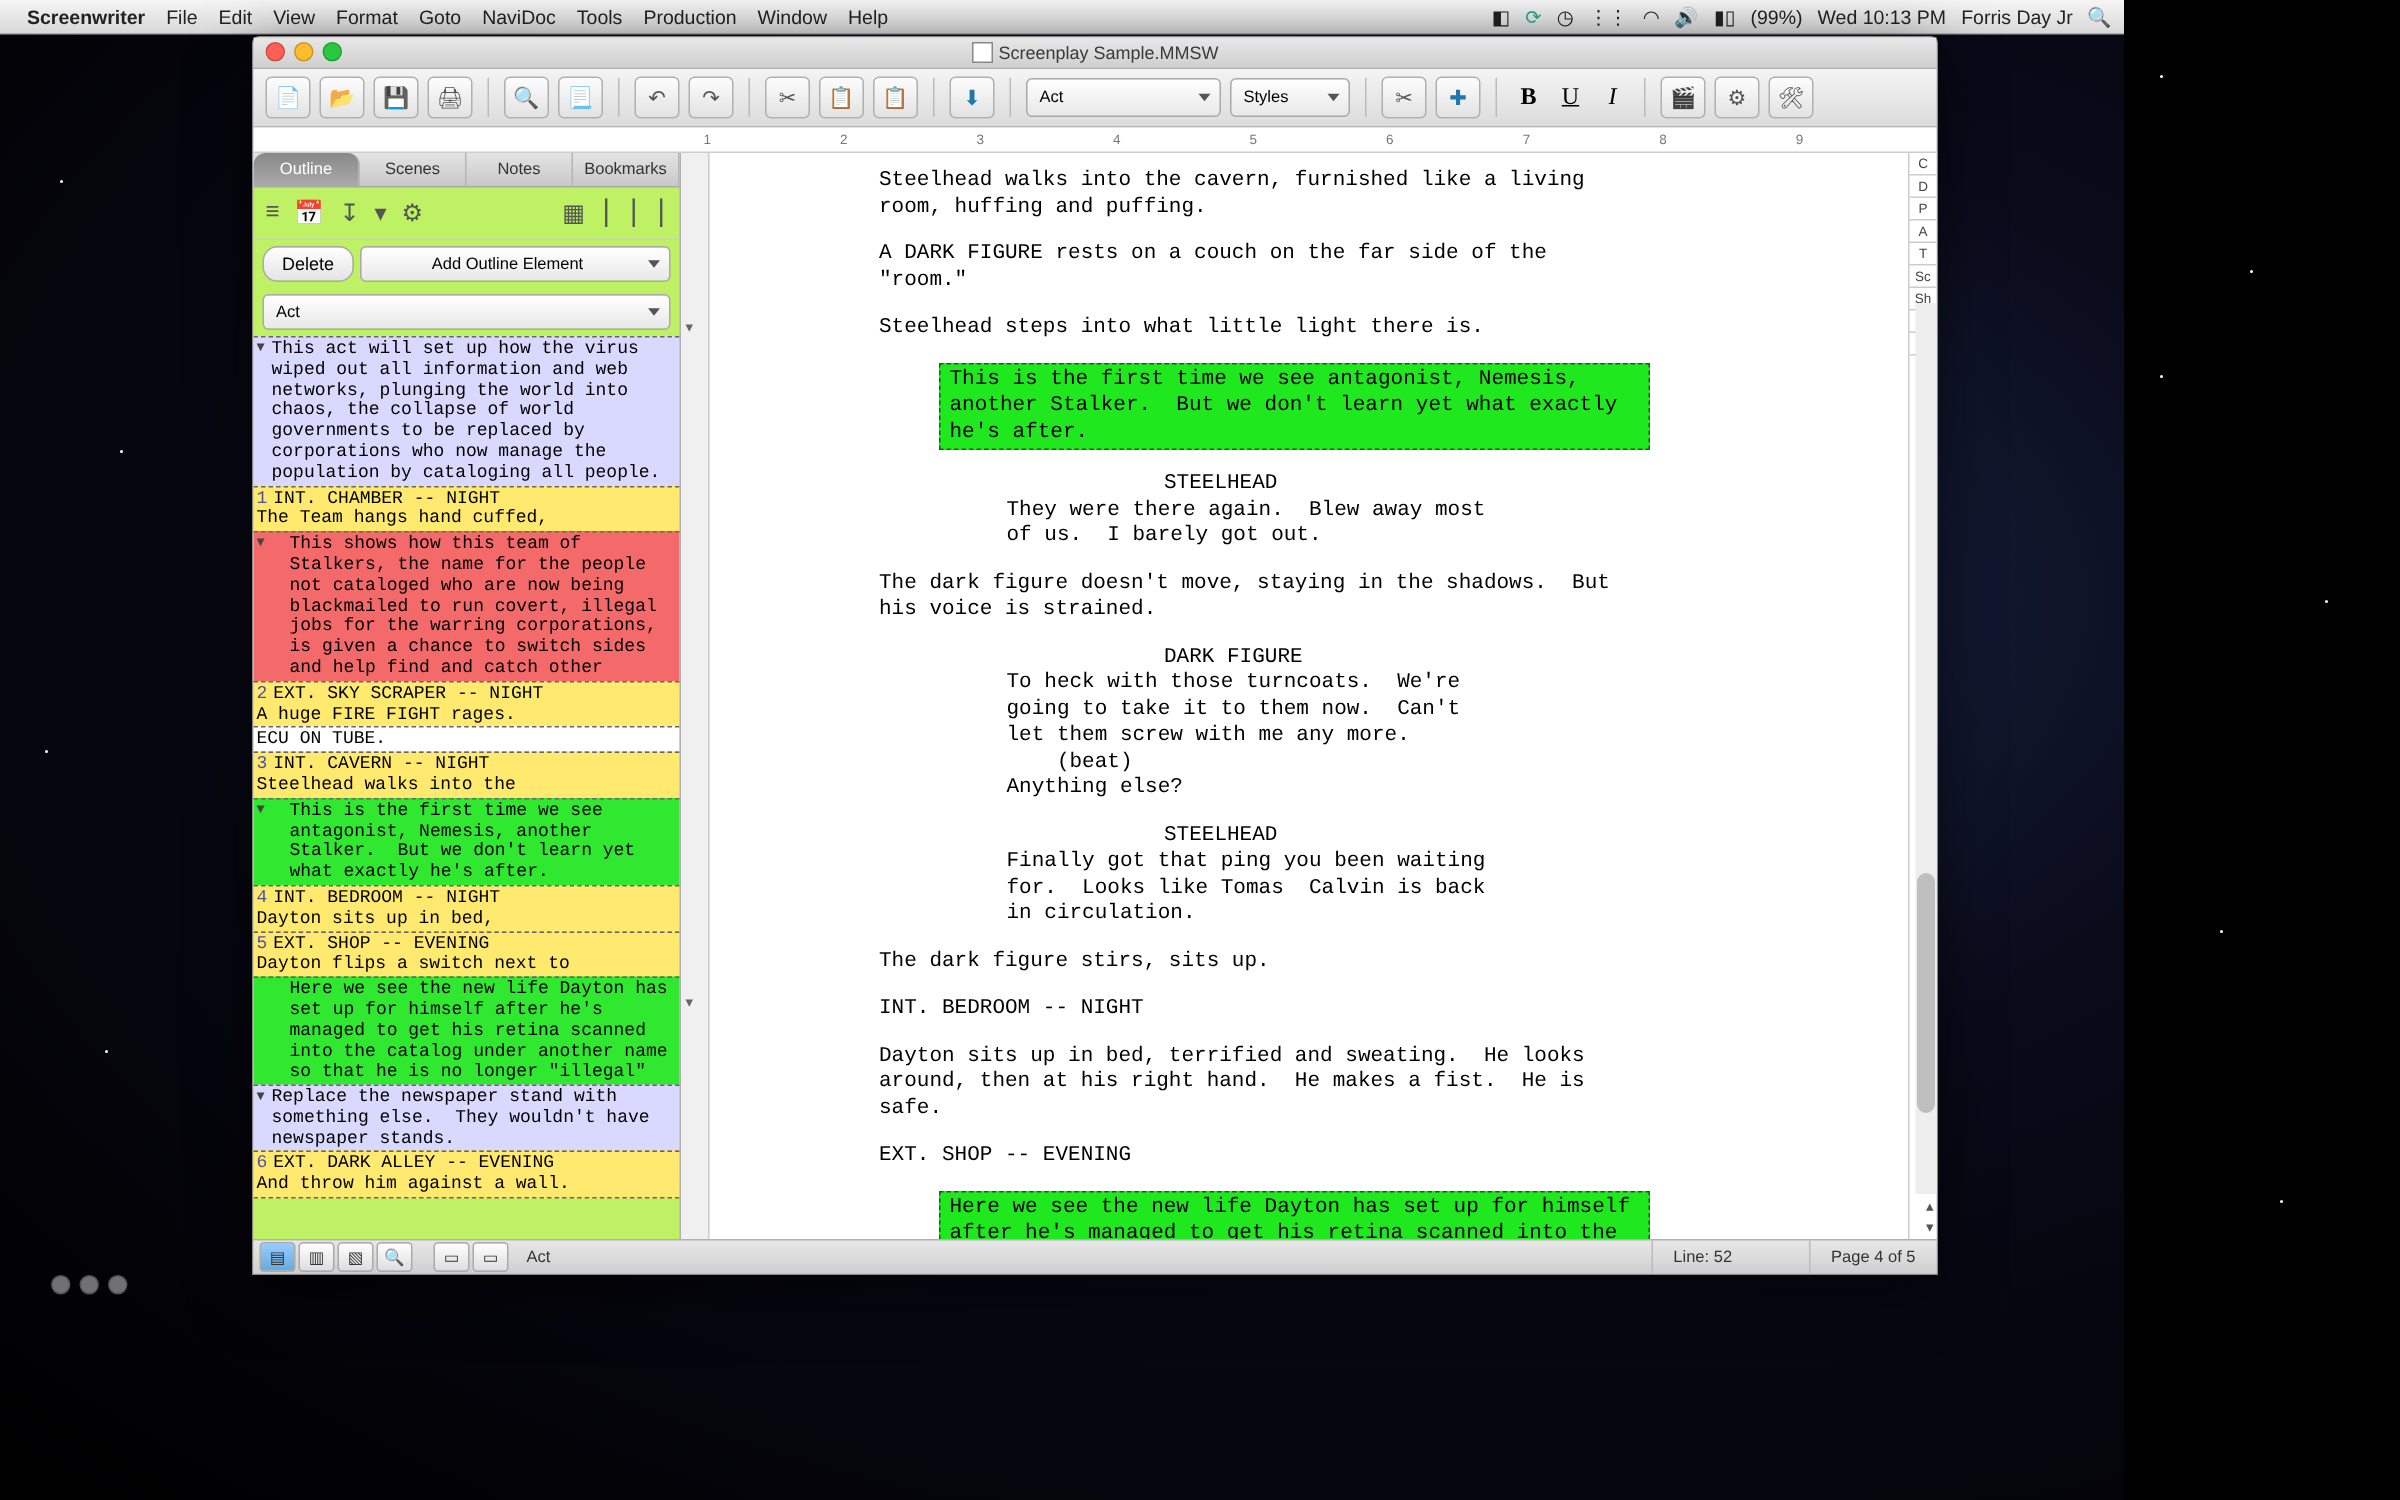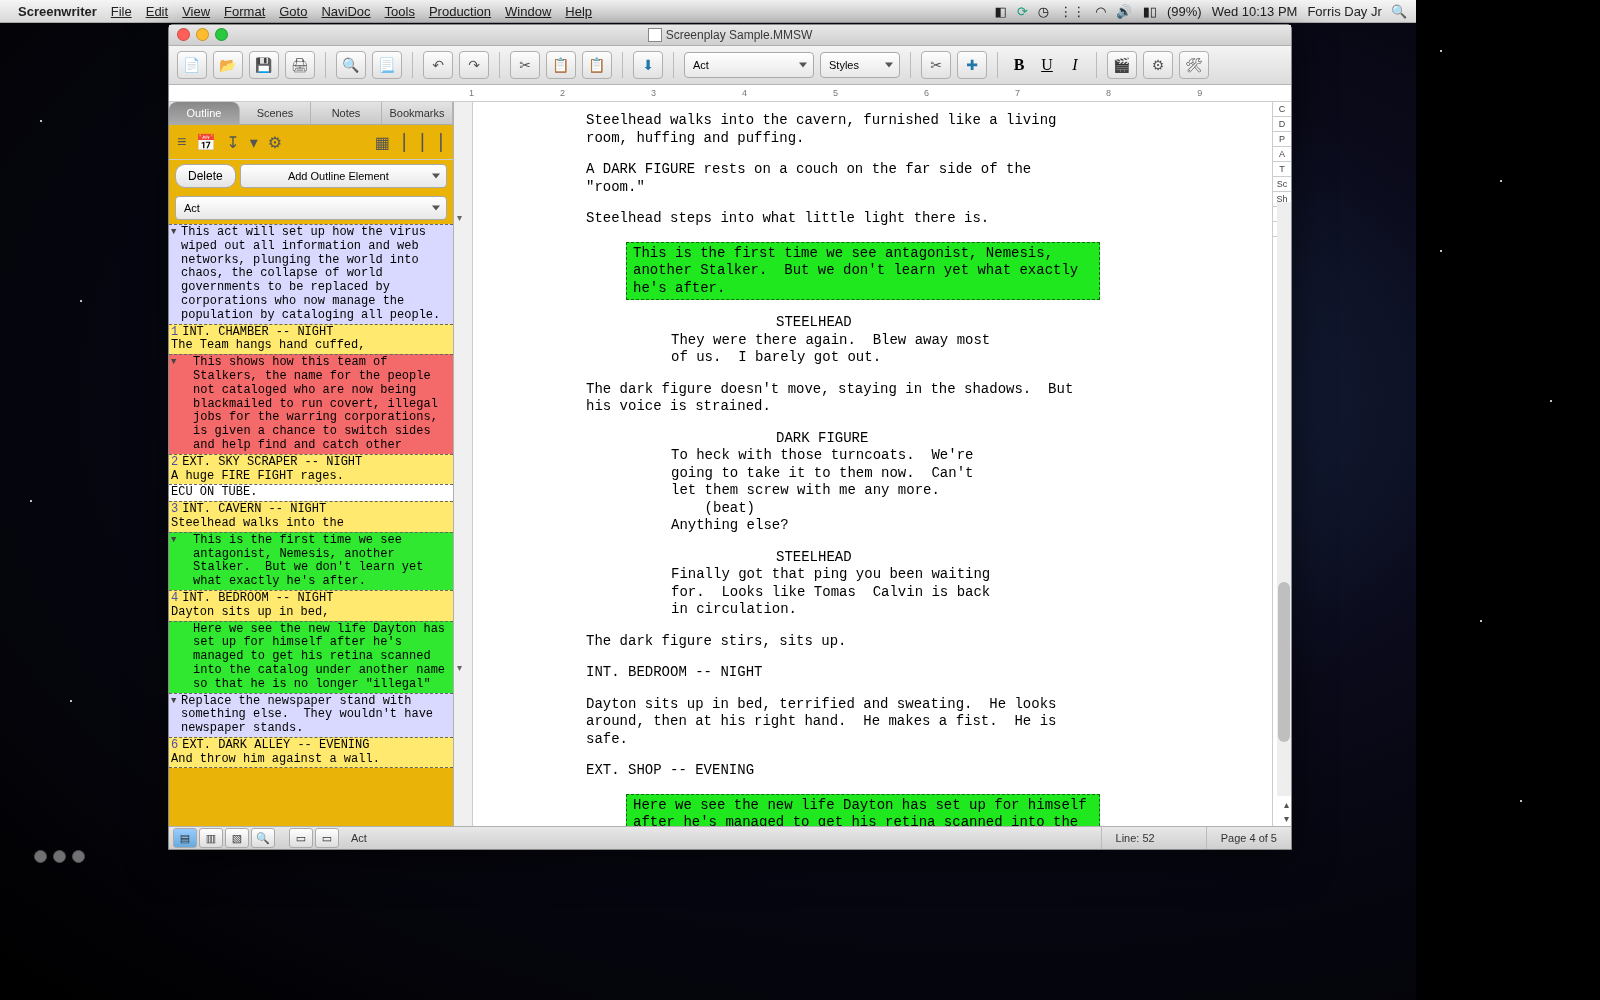--- a/index.html
+++ b/index.html
@@ -5,21 +5,21 @@
 html,body{margin:0;padding:0;font-family:"Lucida Grande","Helvetica Neue",Arial,sans-serif;font-size:12px;overflow:hidden;background:#000;}
 .desktop{width:1416px;height:1000px;position:relative;background:radial-gradient(ellipse at 70% 40%,#1a2a4a 0%,#0a0a1a 40%,#000 100%);}
 .star{position:absolute;width:2px;height:2px;background:#fff;border-radius:50%;}
 
 .s1{top:120px;left:40px}.s2{top:300px;left:80px}.s3{top:500px;left:30px}.s4{top:700px;left:70px}.s5{top:180px;left:1500px}.s6{top:400px;left:1550px}.s7{top:620px;left:1480px}.s8{top:800px;left:1520px}.s9{top:250px;left:1440px}.s10{top:50px;left:1440px}
 
 
 .menubar{position:absolute;top:0;left:0;right:0;height:22px;background:linear-gradient(#f5f5f5,#d8d8d8);display:flex;align-items:center;padding:0 8px;font-size:13px;color:#222;border-bottom:1px solid #aaa;}
 .menubar .apple{font-size:14px;margin-right:10px;}
 .menubar .app{font-weight:bold;margin-right:14px;}
-.menubar .m{margin-right:14px;cursor:default;text-decoration:underline;}
+.menubar .m{margin-right:14px;cursor:default;}
 .menubar .spacer{flex:1;}
 .menubar .ri{margin-left:10px;display:inline-flex;align-items:center;}
 
 
 .window{position:absolute;top:24px;left:168px;width:1122px;height:824px;background:#ededed;border:1px solid #8a8a8a;border-radius:5px 5px 0 0;box-shadow:0 10px 40px rgba(0,0,0,.6);display:flex;flex-direction:column;}
 .titlebar{height:20px;background:linear-gradient(#e8e8e8,#cfcfcf);border-bottom:1px solid #b0b0b0;display:flex;align-items:center;justify-content:center;position:relative;font-size:12px;color:#3a3a3a;}
 .trafficlights{position:absolute;left:8px;top:3px;display:flex;gap:6px;}
 .tl{width:11px;height:11px;border-radius:50%;border:1px solid rgba(0,0,0,.2);} .tl.r{background:#ff5f57}.tl.y{background:#febc2e}.tl.g{background:#28c840}
 .doc-icon{width:12px;height:12px;background:#fff;border:1px solid #888;margin-right:4px;}
 
@@ -31,21 +31,21 @@
 .tsel::after{content:"";position:absolute;right:6px;top:50%;transform:translateY(-50%);border-left:4px solid transparent;border-right:4px solid transparent;border-top:5px solid #555;}
 .bif{font-family:"Times New Roman",serif;font-size:16px;font-weight:bold;width:22px;text-align:center;}
 .bif.u{text-decoration:underline;font-weight:normal}
 .bif.i{font-style:italic;font-weight:normal}
 
 
 .ruler{height:16px;background:#fff;border-bottom:1px solid #ccc;font-size:9px;color:#777;padding-left:300px;display:flex;align-items:center;gap:86px;}
 
 
 .body{flex:1;display:flex;min-height:0;}
-.sidepanel{width:284px;background:#eab308;border-right:1px solid #b0b0b0;display:flex;flex-direction:column;}
+.sidepanel{width:284px;background:#bef264;border-right:1px solid #b0b0b0;display:flex;flex-direction:column;}
 .sidetabs{height:22px;display:flex;background:linear-gradient(#e4e4e4,#c8c8c8);border-bottom:1px solid #aaa;font-size:11px;}
 .sidetab{flex:1;display:flex;align-items:center;justify-content:center;border-right:1px solid #b5b5b5;color:#333;}
 .sidetab.active{background:linear-gradient(#888,#aaa);color:#fff;border-radius:8px 8px 0 0;}
 .sidetools{height:34px;display:flex;align-items:center;padding:0 8px;gap:10px;border-bottom:1px solid #ccc;}
 .sidetools .ic{font-size:16px;color:#555;}
 .siderow{display:flex;gap:4px;padding:4px 6px;}
 .sbtn{flex:0 0 auto;height:22px;background:linear-gradient(#fff,#e4e4e4);border:1px solid #aaa;border-radius:10px;padding:0 12px;font-size:12px;display:flex;align-items:center;}
 .ssel{flex:1;height:22px;background:linear-gradient(#fff,#e8e8e8);border:1px solid #aaa;border-radius:4px;font-size:11px;display:flex;align-items:center;padding:0 18px 0 8px;position:relative;}
 .ssel::after{content:"";position:absolute;right:6px;top:50%;transform:translateY(-50%);border-left:4px solid transparent;border-right:4px solid transparent;border-top:5px solid #555;}
 .outline{flex:1;overflow:auto;font-family:"Courier New",monospace;font-size:12px;line-height:1.15;}
@@ -229,20 +229,22 @@
 The Team hangs hand cuffed,</span></div>
             <div class="orow lvl1 c-red"><span class="tri">▼</span><span style="white-space: pre-wrap;">This shows how this team of Stalkers, the name for the people not cataloged who are now being blackmailed to run covert, illegal jobs for the warring corporations, is given a chance to switch sides and help find and catch other</span></div>
             <div class="orow lvl2 c-yel"><span class="num">2</span><span style="white-space: pre-wrap;">EXT. SKY SCRAPER -- NIGHT
 A huge FIRE FIGHT rages.</span></div>
             <div class="orow lvl2 c-wht"><span style="white-space: pre-wrap;">ECU ON TUBE.</span></div>
             <div class="orow lvl2 c-yel"><span class="num">3</span><span style="white-space: pre-wrap;">INT. CAVERN -- NIGHT
 Steelhead walks into the</span></div>
             <div class="orow lvl1 c-grn"><span class="tri">▼</span><span style="white-space: pre-wrap;">This is the first time we see antagonist, Nemesis, another Stalker.  But we don't learn yet what exactly he's after.</span></div>
             <div class="orow lvl2 c-yel"><span class="num">4</span><span style="white-space: pre-wrap;">INT. BEDROOM -- NIGHT
 Dayton sits up in bed,</span></div>
+            <div class="orow lvl2 c-yel"><span class="num">5</span><span style="white-space: pre-wrap;">EXT. SHOP -- EVENING
+Dayton flips a switch next to</span></div>
             <div class="orow lvl1 c-grn"><span style="white-space: pre-wrap;">Here we see the new life Dayton has set up for himself after he's managed to get his retina scanned into the catalog under another name so that he is no longer "illegal"</span></div>
             <div class="orow lvl0 c-lav"><span class="tri">▼</span><span style="white-space: pre-wrap;">Replace the newspaper stand with something else.  They wouldn't have newspaper stands.</span></div>
             <div class="orow lvl2 c-yel"><span class="num">6</span><span style="white-space: pre-wrap;">EXT. DARK ALLEY -- EVENING
 And throw him against a wall.</span></div>
           </div>
       </div>
 
       <div class="docwrap">
         <div class="gutter">
           <span class="gmark" style="top:110px">▾</span>

